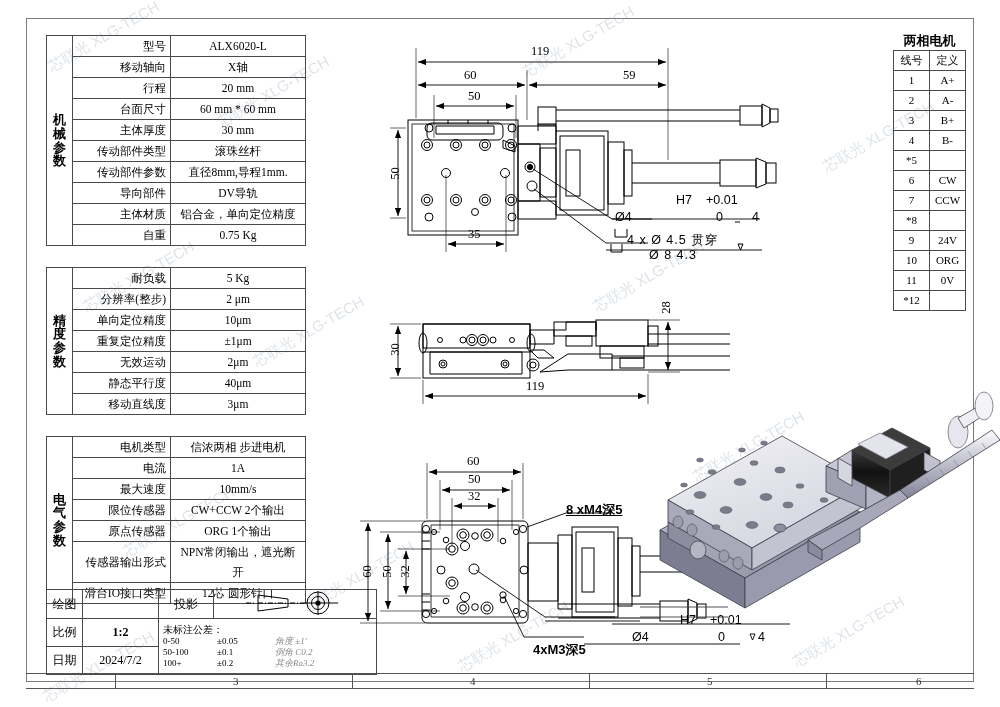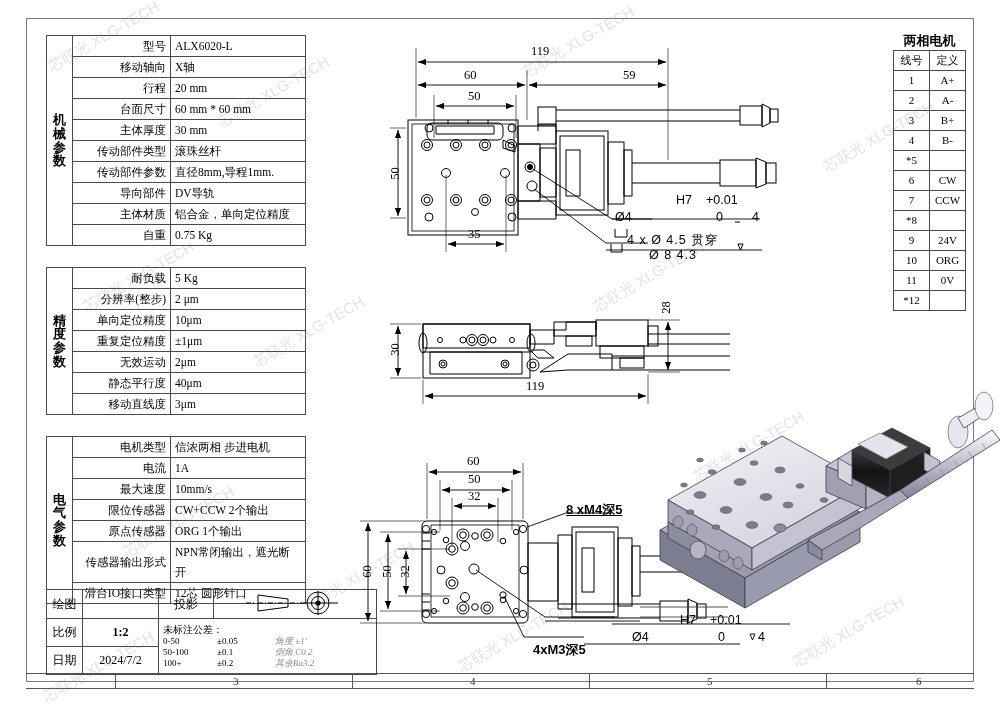--- a/index.html
+++ b/index.html
@@ -89,21 +89,21 @@
     line-height: 1.05;
   }
   .spec-table td.lbl {
     width: 98px;
     text-align: right;
     padding-right: 4px;
     font-size: 11.5px;
   }
   .spec-table td.val {
     width: 135px;
-    text-align: left;
+    text-align: center;
     font-size: 11.5px;
   }
 
   
   .title-block {
     position: absolute;
     left: 46px; top: 589px;
     border-collapse: collapse;
     font-size: 11.5px;
   }

